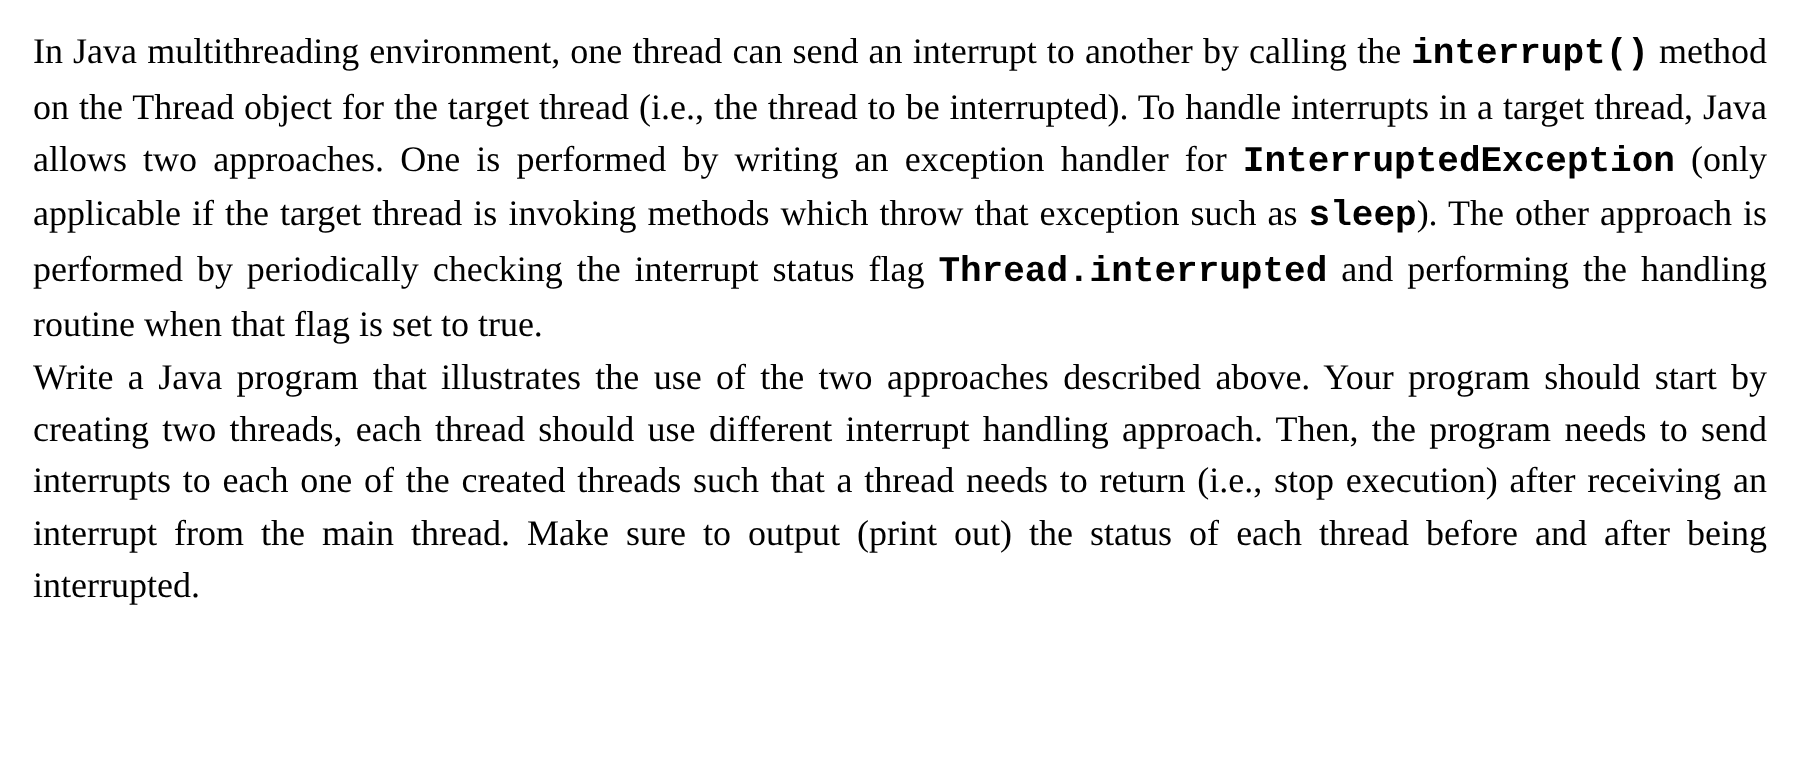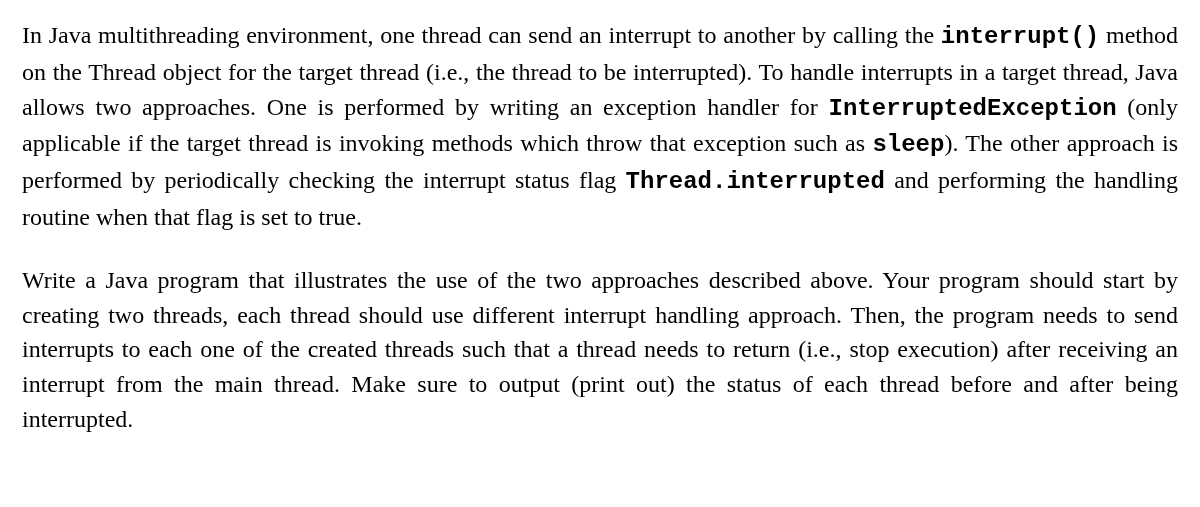--- a/index.html
+++ b/index.html
@@ -11,21 +11,20 @@
       background: #ffffff;
       font-family: "Times New Roman", Times, serif;
       font-size: 24px;
       line-height: 1.45;
       color: #000000;
       padding: 18px 22px;
       width: 1200px;
     }
     .paragraph {
       text-align: justify;
-      margin-bottom: 28px;
     }
     .paragraph:last-child {
       margin-bottom: 0;
     }
     .code {
       font-family: "Courier New", Courier, monospace;
       font-weight: bold;
     }
   </style>
 </head>

